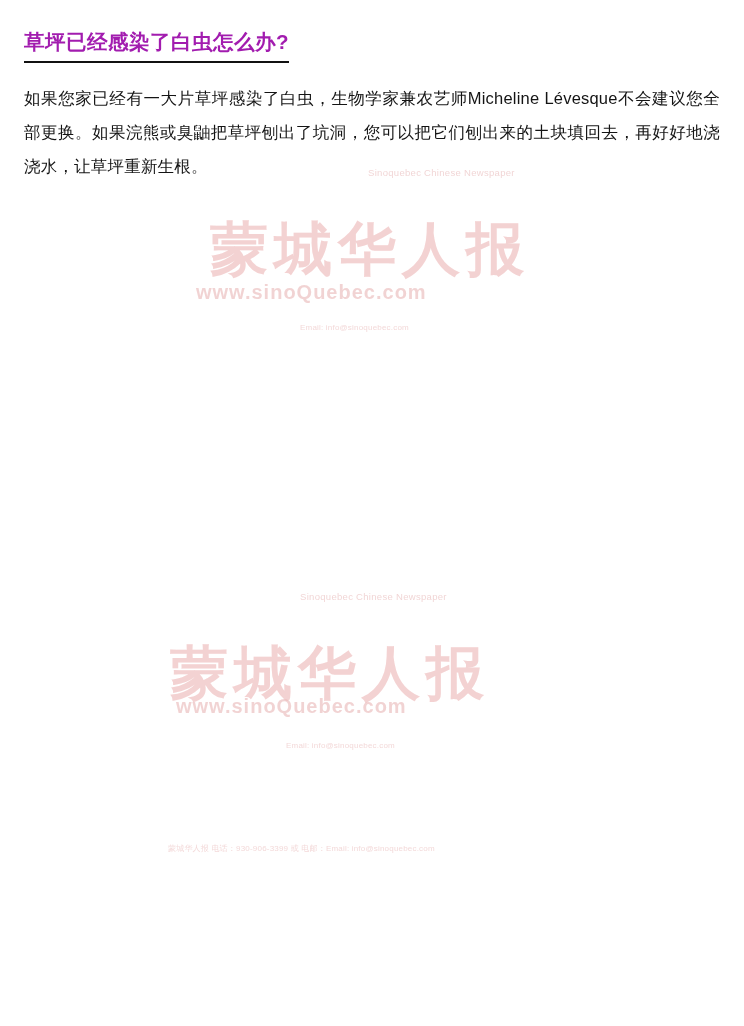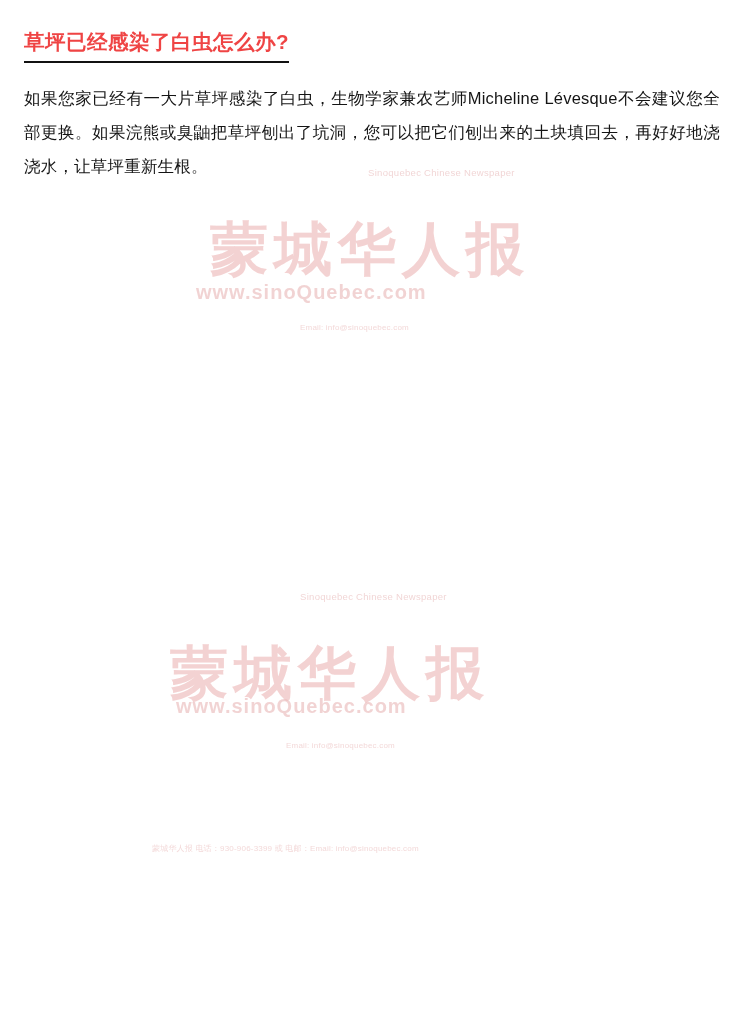--- a/index.html
+++ b/index.html
@@ -68,32 +68,32 @@
   }
 
   .wm1 { left: 368px; top: 132px; }
   .wm2 { left: 210px; top: 176px; }
   .wm3 { left: 196px; top: 246px; }
   .wm4 { left: 300px; top: 288px; }
   .wm5 { left: 300px; top: 556px; }
   .wm6 { left: 170px; top: 600px; }
   .wm7 { left: 176px; top: 660px; }
   .wm8 { left: 286px; top: 706px; }
-  .wm9 { left: 152px; top: 808px; }
+  .wm9 { left: 168px; top: 808px; }
 
   
   h2.section-title {
     font-size: 20.5px;
     font-weight: bold;
     margin: 0 0 16px 0;
     padding: 0 0 5px 0;
     display: inline-block;
     border-bottom: 2.5px solid #111;
     letter-spacing: 0.5px;
-    color: #ef4444;
+    color: #a21caf;
   }
   .section {
     margin-bottom: 6px;
   }
   .section + .section {
     margin-top: 30px;
   }
   p.para {
     font-size: 16.5px;
     line-height: 34px;

